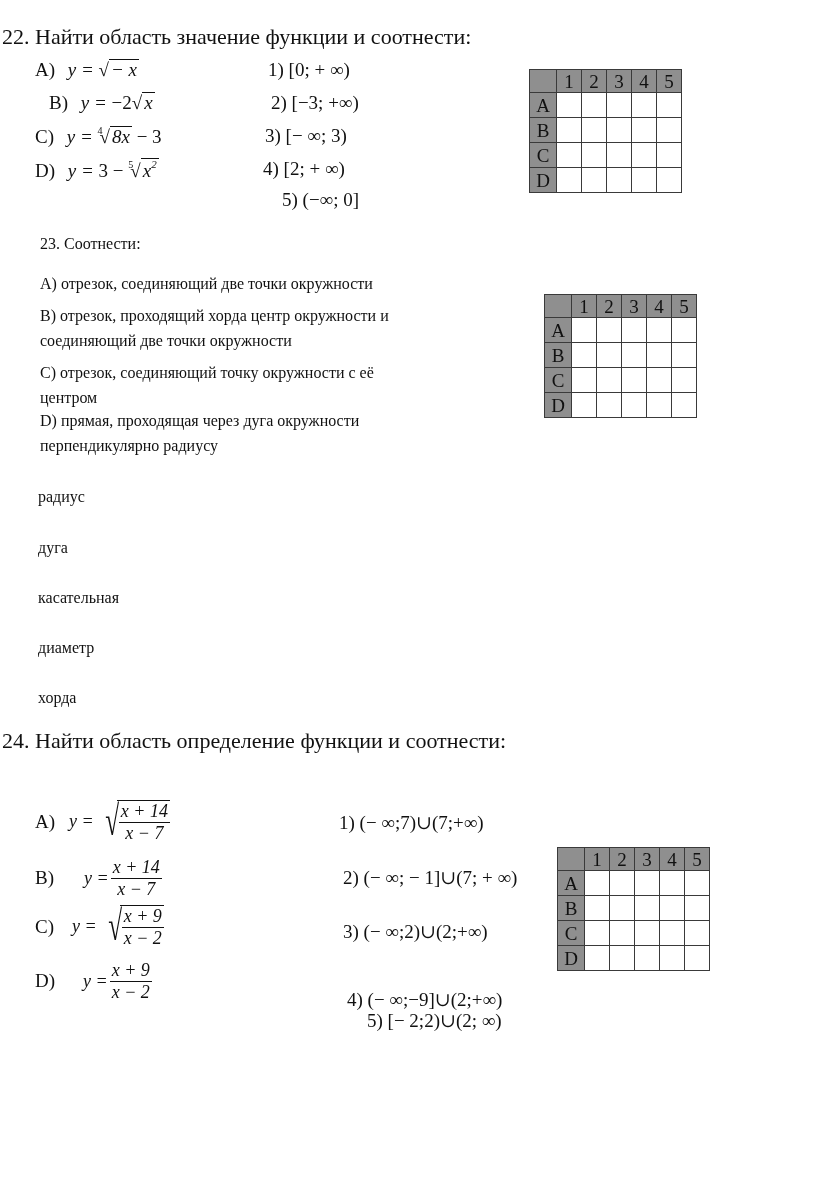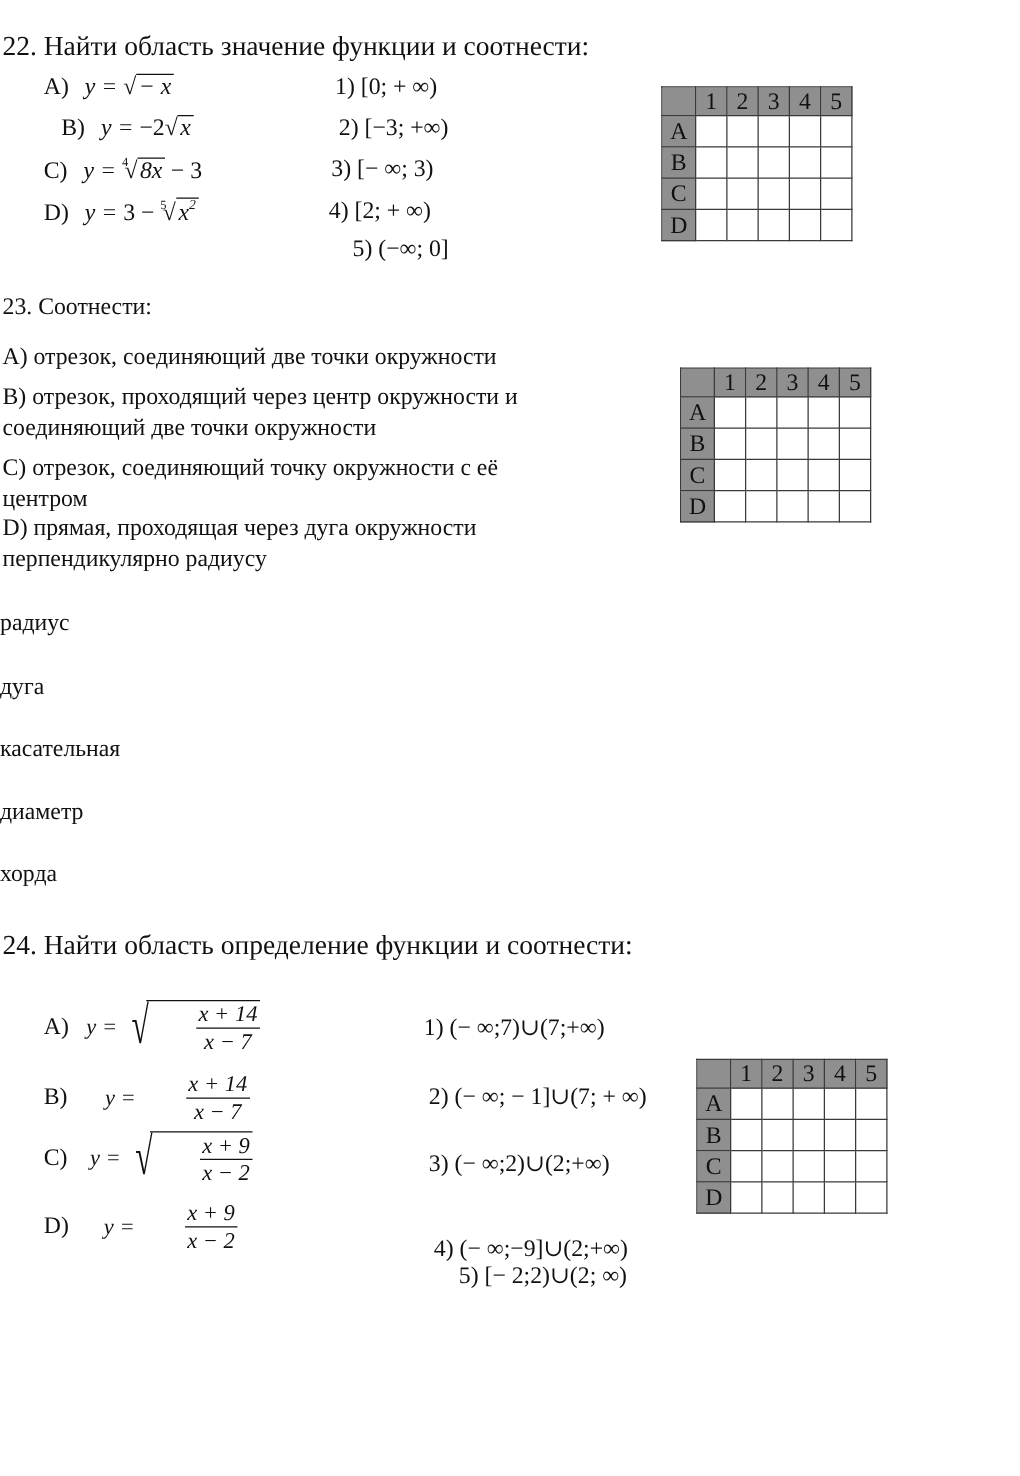--- a/index.html
+++ b/index.html
@@ -3,22 +3,22 @@
 <meta charset="utf-8">
 <style>
   html, body { margin: 0; padding: 0; background: #ffffff; }
   body {
     width: 816px; height: 1181px; position: relative; overflow: hidden;
     font-family: "Liberation Serif", "DejaVu Serif", serif;
     color: #111;
   }
   .abs { position: absolute; white-space: nowrap; }
   .h { font-size: 22px; }
-  .t { font-size: 19px; }
-  .m { font-size: 18px; margin-left: 38px; }
+  .t { font-size: 16px; margin-left: 38px; }
+  .m { font-size: 18px; }
   .mi { font-style: italic; }
   .lbl { font-size: 19px; }
 
   
   .sqrt { display: inline-block; position: relative; }
   .rad { display: inline-block; border-top: 1px solid #111; padding: 0 2px; line-height: 1.05; }
   .root-idx { font-size: 10px; vertical-align: 9px; margin-right: -3px; }
   .sup { font-size: 11px; vertical-align: 9px; }
   .frac { display: inline-flex; flex-direction: column; align-items: center; vertical-align: middle; line-height: 1.15; }
   .frac .num { border-bottom: 1px solid #111; padding: 0 2px; }
@@ -127,21 +127,21 @@
         <td class="cell"></td>
         <td class="cell"></td>
         <td class="cell"></td>
   </tr>
 </tbody>
   </table>
 
 <div class="abs t" style="left:2px; top:235px;">23. Соотнести:</div>
 
 <div class="abs t" style="left:2px; top:275px;">A) отрезок, соединяющий две точки окружности</div>
-<div class="abs t" style="left:2px; top:307px;">B) отрезок, проходящий через центр окружности и</div>
+<div class="abs t" style="left:2px; top:307px;">B) отрезок, проходящий хорда центр окружности и</div>
 <div class="abs t" style="left:2px; top:332px;">соединяющий две точки окружности</div>
 <div class="abs t" style="left:2px; top:364px;">C) отрезок, соединяющий точку окружности с её</div>
 <div class="abs t" style="left:2px; top:389px;">центром</div>
 <div class="abs t" style="left:2px; top:412px;">D) прямая, проходящая через дуга окружности</div>
 <div class="abs t" style="left:2px; top:437px;">перпендикулярно радиусу</div>
 
 <div class="abs t" style="left:0px; top:488px;">радиус</div>
 <div class="abs t" style="left:0px; top:539px;text-align:center;">дуга</div>
 <div class="abs t" style="left:0px; top:589px;">касательная</div>
 <div class="abs t" style="left:0px; top:639px;">диаметр</div>
@@ -185,21 +185,21 @@
     <td class="rowh">D</td>
     <td class="cell"></td>
         <td class="cell"></td>
         <td class="cell"></td>
         <td class="cell"></td>
         <td class="cell"></td>
   </tr>
 </tbody>
   </table>
 
-<div class="abs h" style="left:2px; top:743px;text-align:center;">24. Найти область определение функции и соотнести:</div>
+<div class="abs h" style="left:2px; top:728px;text-align:center;">24. Найти область определение функции и соотнести:</div>
 
 <div class="abs lbl" style="left:35px; top:800px; display:flex; align-items:center;">
   <span>A)</span>
   <span class="mi m" style="margin-left:14px; margin-right:2px;">y =</span>
   <span class="bigsqrt">
     <span class="sym">√</span>
     <span class="body">
       <span class="frac m mi">
         <span class="num">x + 14</span>
         <span class="den">x − 7</span>

